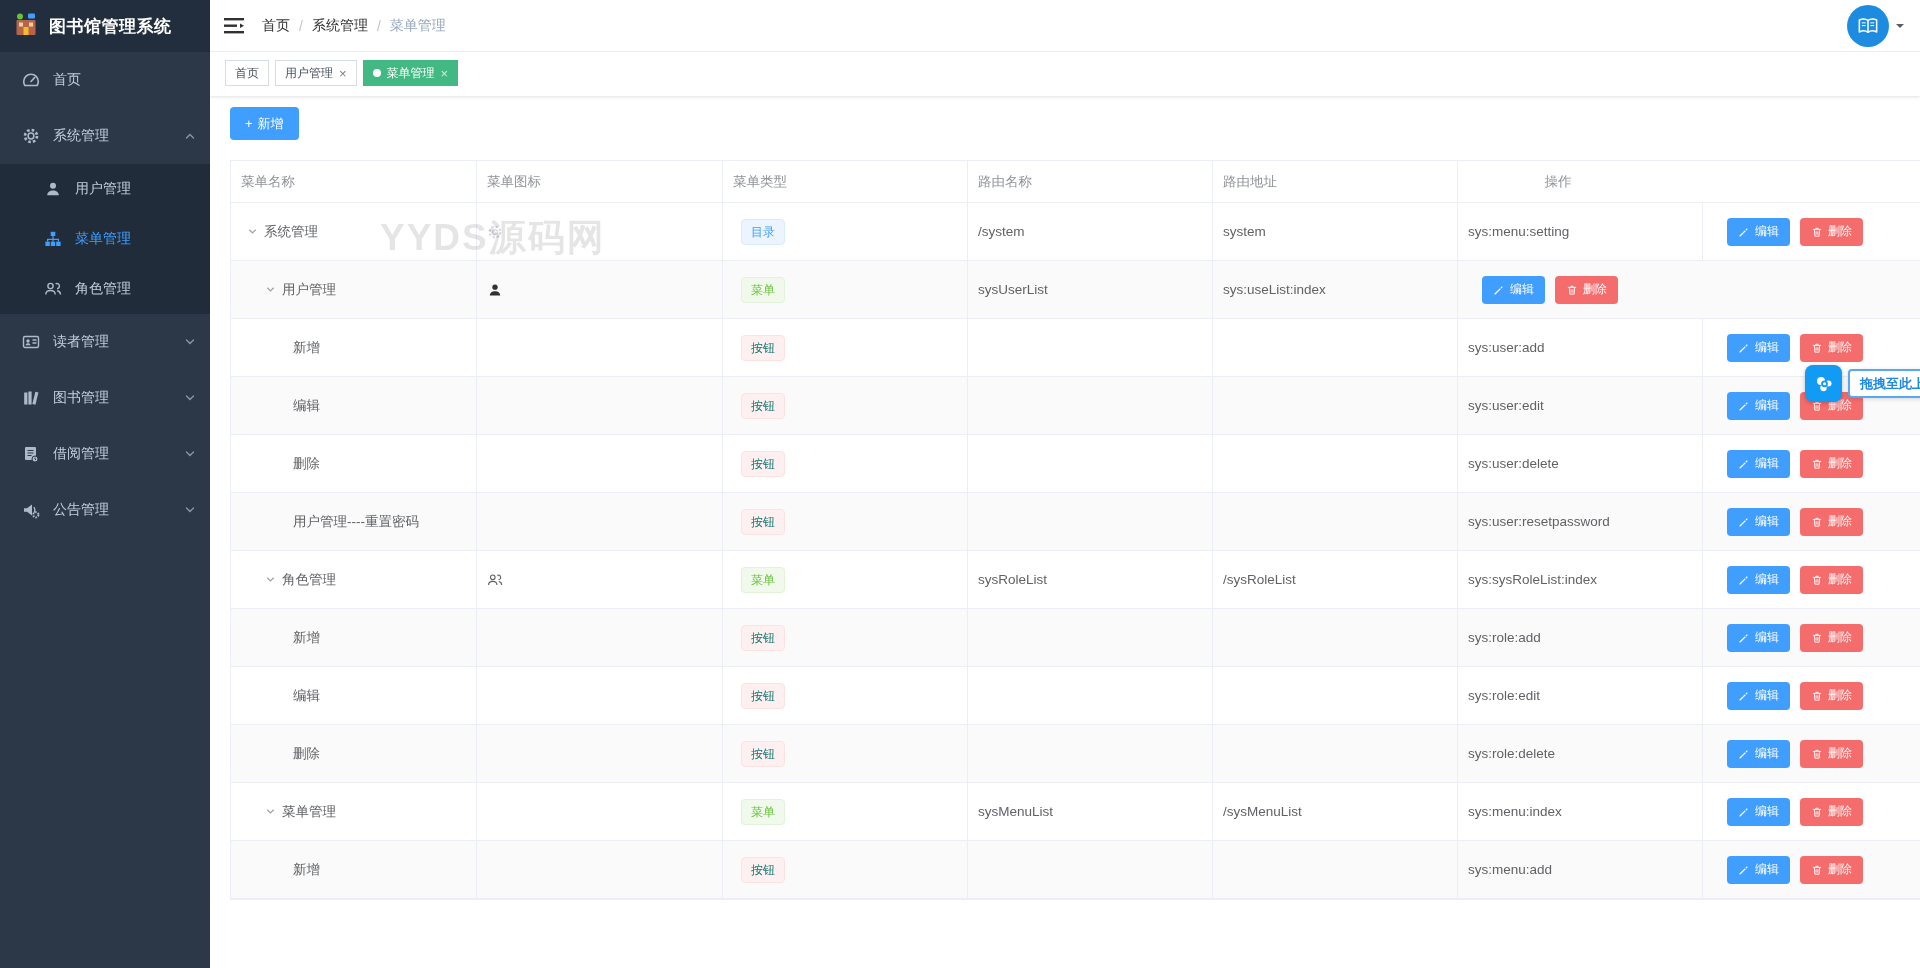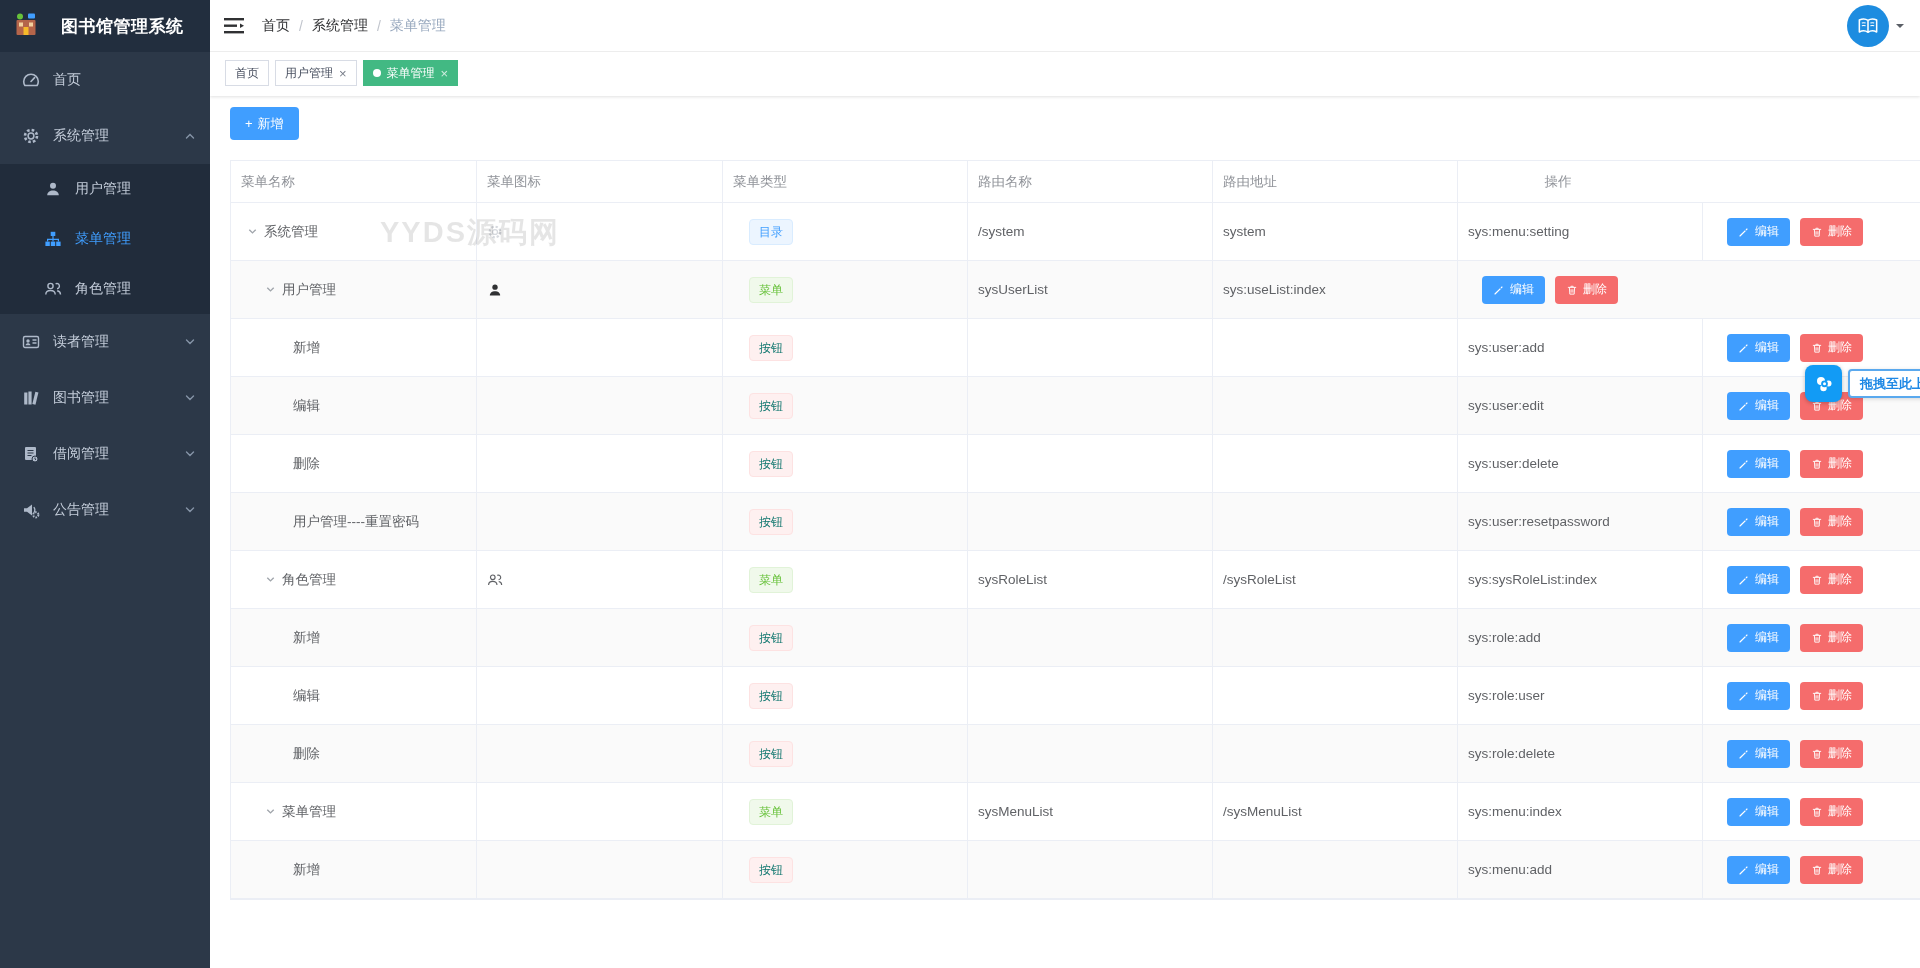--- a/index.html
+++ b/index.html
@@ -1,21 +1,21 @@
 <!DOCTYPE html>
 <html><head>
 <meta charset="utf-8">
 <style>
   * { margin:0; padding:0; box-sizing:border-box; }
   html,body { width:1920px; height:968px; overflow:hidden; background:#fff;
     font-family:"Liberation Sans","DejaVu Sans",sans-serif; }
 
   
   .sidebar{position:absolute;left:0;top:0;width:210px;height:968px;background:#2c3848;z-index:10;}
-  .logo-bar{height:52px;background:#222e3e;display:flex;align-items:center;gap:22px;padding-left:13px;}
+  .logo-bar{height:52px;background:#222e3e;display:flex;align-items:center;gap:10px;padding-left:13px;}
   .logo-title{color:#fff;font-size:17px;font-weight:bold;letter-spacing:.5px;white-space:nowrap;}
   .m-item{height:56px;display:flex;align-items:center;padding:0 14px 0 22px;color:#c4cdda;font-size:14px;cursor:pointer;}
   .m-item .mi{width:18px;height:18px;margin-right:13px;flex:none;color:#aeb9c9;}
   .m-item .mi svg{width:18px;height:18px;display:block;}
   .chev{margin-left:auto;width:12px;height:12px;color:#8694a7;flex:none;}
   .chev.up{transform:rotate(180deg);}
   .submenu{background:#212c3b;}
   .submenu .m-item{height:50px;padding-left:44px;}
   .m-item.active{color:#409eff;}
   .m-item.active .mi{color:#409eff;}
@@ -35,42 +35,42 @@
   
   .tabsbar{position:absolute;left:210px;top:52px;right:0;height:44px;background:#fff;box-shadow:0 1px 3px rgba(0,0,0,.12);display:flex;align-items:flex-start;padding:8px 0 0 15px;gap:6px;z-index:4;}
   .tab{display:inline-flex;align-items:center;gap:6px;height:26px;padding:0 9px;border:1px solid #d8dce5;background:#fff;color:#495060;font-size:12px;cursor:pointer;white-space:nowrap;}
   .tab.active{background:#42b983;border-color:#42b983;color:#fff;}
   .tab .dot{width:8px;height:8px;border-radius:50%;background:#fff;flex:none;}
   .tab-close{font-size:13px;line-height:1;opacity:.75;cursor:pointer;}
 
   
   .content{position:absolute;left:210px;top:96px;right:0;bottom:0;background:#fff;}
   .add-btn{position:absolute;left:20px;top:11px;height:33px;padding:0 15px;background:#409eff;color:#fff;border:none;border-radius:4px;font-size:13px;display:inline-flex;align-items:center;gap:5px;cursor:pointer;}
-  .watermark{position:absolute;left:170px;top:117px;font-size:29px;font-weight:bold;letter-spacing:2px;color:rgba(0,0,0,0.10);z-index:6;pointer-events:none;}
+  .watermark{position:absolute;left:170px;top:117px;font-size:37px;font-weight:bold;letter-spacing:2px;color:rgba(0,0,0,0.10);z-index:6;pointer-events:none;}
 
   
   .tbl{position:absolute;left:20px;top:64px;width:1912px;border:1px solid #ebeef5;font-size:13.5px;background:#fff;}
   .thead{display:flex;height:42px;border-bottom:1px solid #ebeef5;}
   .td,.th{display:flex;align-items:center;padding:0 10px;border-right:1px solid #ebeef5;overflow:hidden;white-space:nowrap;}
   .th{color:#909399;font-weight:normal;}
   .td{color:#606266;}
   .c1{width:246px;} .c2{width:246px;} .c3{width:245px;} .c4{width:245px;} .c5{width:245px;} .c6{width:245px;}
   .c7{width:184px;justify-content:center;border-right:none;}
   .th.c7{width:200px;}
   .tbody{position:relative;}
   .tr{display:flex;height:58px;border-bottom:1px solid #ebeef5;}
   .tr:last-child{border-bottom:none;}
   .tr.stripe{background:#fafafa;}
   .td.lv1{padding-left:16px;} .td.lv2{padding-left:34px;} .td.lv3{padding-left:62px;}
   .row-caret{width:11px;height:11px;color:#a0a5ab;margin-right:6px;flex:none;}
   .cell-icon{width:16px;height:16px;display:inline-block;}
   .cell-icon.faint{color:#d6d9de;}
   .cell-icon.dark{color:#303133;}
   .cell-icon.mid{color:#606266;}
-  .badge{padding:6px 9px;border-radius:4px;font-size:12px;line-height:1;margin-left:16px;}
+  .badge{padding:6px 9px;border-radius:4px;font-size:12px;line-height:1;margin-left:8px;}
   .badge.dir{color:#409eff;background:#ecf5ff;border:1px solid #d9ecff;}
   .badge.menu{color:#67c23a;background:#f0f9eb;border:1px solid #e1f3d8;}
   .badge.btn{color:#0f766e;background:#fef0f0;border:1px solid #fde2e2;}
   .ops{gap:10px;}
   .abtn{height:28px;padding:0 11px;border:none;border-radius:4px;color:#fff;font-size:12px;display:inline-flex;align-items:center;gap:5px;cursor:pointer;white-space:nowrap;}
   .abtn.edit{background:#409eff;}
   .abtn.del{background:#f56c6c;}
   .abtn svg{width:12px;height:12px;}
   .vscroll{position:absolute;top:0;right:0;width:15px;height:100%;background:#fbfbfb;border-left:1px solid #ebeef5;display:flex;flex-direction:column;justify-content:space-between;align-items:center;padding:3px 0;z-index:3;}
   .scr-arrow{font-size:8px;color:#5f6368;cursor:pointer;line-height:1;}
@@ -521,21 +521,21 @@
       <div class="tr">
         <span class="td c1 lv3">
             <span>编辑</span>
           </span>
         <span class="td c2"></span>
         <span class="td c3">
             <span class="badge btn">按钮</span>
           </span>
         <span class="td c4"></span>
           <span class="td c5"></span>
-        <span class="td c6">sys:role:user</span>
+        <span class="td c6">sys:role:edit</span>
         <span class="td c7 ops">
             <button class="abtn edit">
               <svg viewBox="0 0 16 16">
                 <path d="M2 12.8V14h1.2l7.3-7.3-1.2-1.2zM10.1 4.7l1.2 1.2 1.3-1.3c.3-.3.3-.7 0-1l-.2-.2c-.3-.3-.7-.3-1 0z" fill="#fff"></path>
               </svg>
               <span>编辑</span>
             </button>
             <button class="abtn del">
               <svg viewBox="0 0 16 16">
                 <path d="M2.5 4.5h11M6.5 4.5V3h3v1.5M4.5 4.5l.6 9h5.8l.6-9M6.8 7v4.5M9.2 7v4.5" stroke="#fff" fill="none" stroke-width="1.2"></path>

